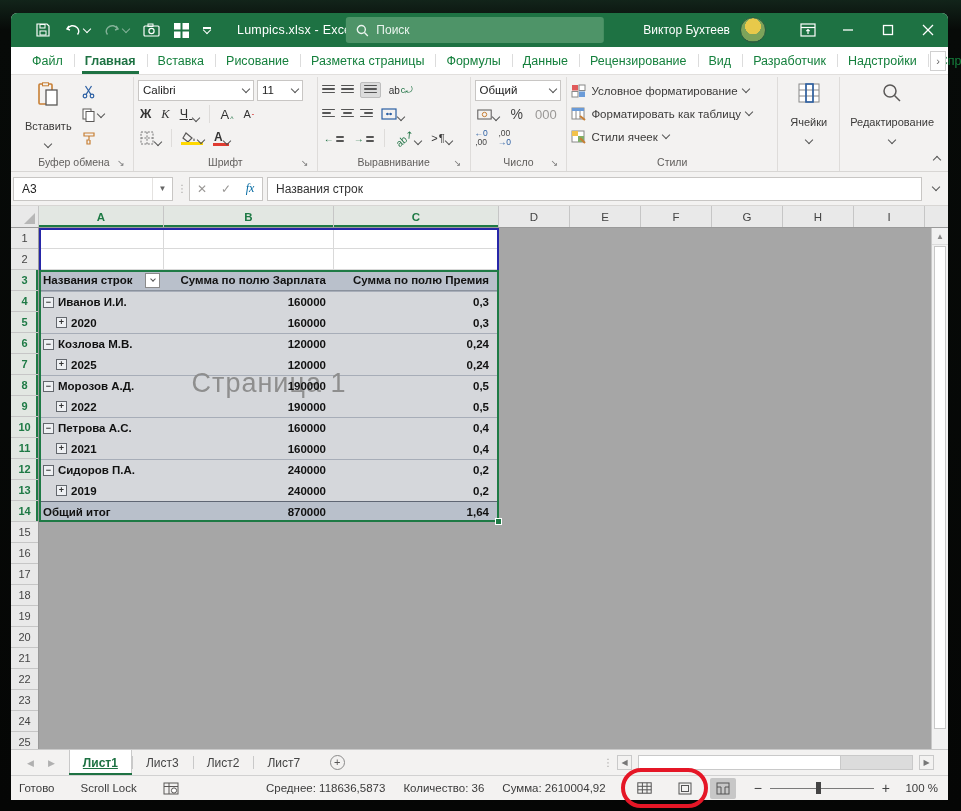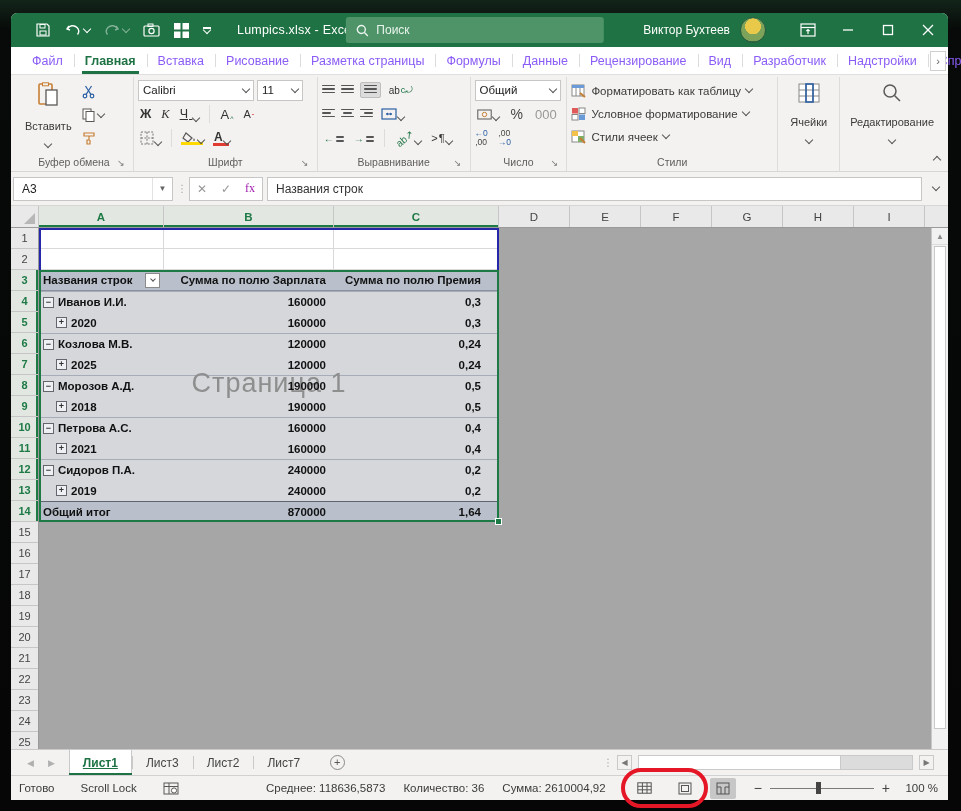--- a/index.html
+++ b/index.html
@@ -25,21 +25,21 @@
     background:radial-gradient(circle at 50% 35%, #e8c94a 0 40%, #7da35a 41% 75%, #3c6b43 76%); border:1px solid #2c5c40; }
   .winbtn { width:40px; height:34px; display:flex; align-items:center; justify-content:center; }
   .winbtn.close { border-radius:0 6px 0 0; }
   .chev { display:inline-block; width:6px; height:6px; border-right:1.4px solid #555; border-bottom:1.4px solid #555;
     transform:rotate(45deg); margin-top:-3px; }
   .chev.up { transform:rotate(225deg); margin-top:3px; }
 
   
   .tabsrow { height:28px; background:#ffffff; display:flex; align-items:stretch; padding-left:10px;
     border-bottom:1px solid #e1dfdd; flex:0 0 auto; position:relative; }
-  .rtab { display:flex; align-items:center; padding:0 11px; font-size:12.5px; color:#8b5cf6; position:relative; white-space:nowrap; }
+  .rtab { display:flex; align-items:center; padding:0 11px; font-size:12.5px; color:#15803d; position:relative; white-space:nowrap; }
   .rtab + .rtab::before { content:""; position:absolute; left:0; top:7px; bottom:7px; width:1px; background:#dcdcdc; }
   .rtab.active { color:#1e7243; font-weight:bold; }
   .rtab.active::after { content:""; position:absolute; left:8px; right:8px; bottom:0; height:3px; background:#1e7243; }
   .tab-overflow { position:absolute; right:2px; top:4px; width:16px; height:20px; background:#fff; border:1px solid #d0d0d0;
     display:flex; align-items:center; justify-content:center; color:#666; font-size:11px; }
 
   
   .ribbon { height:97px; background:#f3f2f1; display:flex; align-items:stretch; padding:2px 4px 0 4px;
     border-bottom:1px solid #d8d6d4; flex:0 0 auto; position:relative; font-size:11px; color:#3b3a39; }
   .rgroup { display:flex; flex-direction:column; padding:0 4px; position:relative; }
@@ -71,21 +71,21 @@
   
   .fbar { height:34px; background:#f3f2f1; display:flex; align-items:center; padding:4px 2px 4px 2px; gap:4px;
     border-bottom:1px solid #d8d6d4; flex:0 0 auto; }
   .namebox { width:160px; height:24px; background:#fff; border:1px solid #c8c6c4; display:flex; align-items:center;
     font-size:12px; color:#222; padding-left:8px; }
   .namebox .nb-arrow { margin-left:auto; width:20px; height:100%; display:flex; align-items:center; justify-content:center;
     border-left:1px solid #e4e2e0; color:#666; font-size:8px; }
   .dots3 { color:#a9a7a5; font-size:10px; letter-spacing:0; line-height:4px; width:8px; text-align:center; }
   .fx-btns { height:24px; background:#fff; border:1px solid #c8c6c4; display:flex; align-items:center; }
   .fx-btns span { width:24px; text-align:center; color:#9a9896; font-size:12px; }
-  .fx-btns .fx { font-family:"Liberation Serif",serif; color:#a21caf; }
+  .fx-btns .fx { font-family:"Liberation Serif",serif; font-style:italic; color:#0369a1; }
   .finput { flex:1; height:24px; background:#fff; border:1px solid #c8c6c4; display:flex; align-items:center;
     font-size:12px; color:#333; padding-left:8px; }
   .fexpand { width:20px; height:24px; display:flex; align-items:center; justify-content:center; }
 
   
   .grid { flex:1 1 auto; display:flex; flex-direction:column; background:#a6a6a6; position:relative; overflow:hidden; }
   .colhdrs { height:22px; display:flex; flex:0 0 auto; background:#e9e9e9; border-bottom:1px solid #9a9a9a; }
   .cornerbox { width:28px; height:100%; border-right:1px solid #c6c6c6; position:relative; background:#e9e9e9; }
   .cornerbox::after { content:""; position:absolute; right:3px; bottom:3px; border-left:11px solid transparent;
     border-bottom:11px solid #b7b7b7; }
@@ -103,21 +103,21 @@
   .r12row { display:flex; }
   .r12row .ecell { height:21px; border-right:1px solid #d9d9d9; border-bottom:1px solid #d9d9d9; background:#fff; }
   .pivot { position:absolute; left:0; top:42px; width:460px; height:252px; }
   .pivot::after { content:""; position:absolute; inset:0; border:2px solid #1e7a45; pointer-events:none; z-index:4; }
   .fillhandle { position:absolute; right:-3px; bottom:-3px; width:7px; height:7px; background:#1e7a45;
     border:1px solid #fff; z-index:5; }
   .prow { display:flex; height:21px; font-size:11.5px; font-weight:bold; color:#111; background:#d5d7db; }
   .prow > div { display:flex; align-items:center; position:relative; z-index:2; }
   .pc-a { width:125px; padding-left:4px; }
   .pc-b { width:170px; justify-content:flex-end; padding-right:8px; }
-  .pc-c { width:165px; justify-content:flex-end; padding-right:18px; }
+  .pc-c { width:165px; justify-content:flex-end; padding-right:10px; }
   .prow.hdr, .prow.total { background:#b9c0cb; }
   .prow.total { border-top:1px solid #5f6673; }
   .prow.hdr { border-bottom:1px solid #8a919d; }
   .prow.grp { border-top:1px solid #a7adb8; }
   .prow.sub .pc-a { padding-left:17px; }
   .expbox { width:11px; height:11px; border:1px solid #63676d; background:#eef0f3; font-size:9px; line-height:9px;
     text-align:center; color:#333; margin-right:4px; flex:0 0 auto; font-weight:bold; }
   .filterbtn { position:absolute; right:4px; width:15px; height:15px; background:#fff; border:1px solid #8a8a8a;
     display:flex; align-items:center; justify-content:center; }
   .filterbtn .chev { width:4px; height:4px; border-width:0 1.3px 1.3px 0; border-style:solid; border-color:#555; }
@@ -478,37 +478,37 @@
             <span>Число</span>
           <span class="launcher">↘</span>
           </div>
       </div>
 
       <div class="rgroup" style="width:218px;">
         <div class="gbody">
           <div class="fontrows" style="padding-top:1px;">
             <div class="stylerow">
               <svg width="15" height="14" viewBox="0 0 15 14">
+                  <rect x="1" y="1" width="6" height="5.5" fill="#e05a5a"></rect>
+                  <rect x="8" y="1" width="6" height="5.5" fill="#fff" stroke="#888"></rect>
+                  <rect x="1" y="7.5" width="6" height="5.5" fill="#fff" stroke="#888"></rect>
+                  <rect x="8" y="7.5" width="6" height="5.5" fill="#6a9bd8"></rect>
+                </svg>
+              <span>Условное форматирование</span>
+                <i class="chev"></i>
+            </div>
+            <div class="stylerow">
+              <svg width="15" height="14" viewBox="0 0 15 14">
                   <rect x="1" y="1" width="12" height="11" fill="#fff" stroke="#888"></rect>
                   <rect x="1" y="1" width="12" height="3" fill="#6a9bd8"></rect>
                   <line x1="5" y1="4" x2="5" y2="12" stroke="#888"></line>
                   <line x1="9" y1="4" x2="9" y2="12" stroke="#888"></line>
                   <path d="M9 9 L14 13" stroke="#c77f34" stroke-width="2"></path>
                 </svg>
               <span>Форматировать как таблицу</span>
-                <i class="chev"></i>
-            </div>
-            <div class="stylerow">
-              <svg width="15" height="14" viewBox="0 0 15 14">
-                  <rect x="1" y="1" width="6" height="5.5" fill="#e05a5a"></rect>
-                  <rect x="8" y="1" width="6" height="5.5" fill="#fff" stroke="#888"></rect>
-                  <rect x="1" y="7.5" width="6" height="5.5" fill="#fff" stroke="#888"></rect>
-                  <rect x="8" y="7.5" width="6" height="5.5" fill="#6a9bd8"></rect>
-                </svg>
-              <span>Условное форматирование</span>
                 <i class="chev"></i>
             </div>
             <div class="stylerow">
               <svg width="15" height="14" viewBox="0 0 15 14">
                   <rect x="1" y="1" width="12" height="11" fill="#fff" stroke="#888"></rect>
                   <rect x="1" y="1" width="6" height="5" fill="#f2c24b"></rect>
                   <rect x="7" y="6" width="6" height="6" fill="#7fb069"></rect>
                   <path d="M9 8 L14 13" stroke="#c77f34" stroke-width="2"></path>
                 </svg>
               <span>Стили ячеек</span>
@@ -678,21 +678,21 @@
                 <div class="pc-a">
                   <span class="expbox">−</span>
                   <span>Морозов А.Д.</span>
                 </div>
                 <div class="pc-b">190000</div>
                 <div class="pc-c">0,5</div>
               </div>
               <div class="prow sub">
                 <div class="pc-a">
                   <span class="expbox">+</span>
-                  <span>2018</span>
+                  <span>2022</span>
                 </div>
                 <div class="pc-b">190000</div>
                 <div class="pc-c">0,5</div>
               </div>
               <div class="prow grp">
                 <div class="pc-a">
                   <span class="expbox">−</span>
                   <span>Петрова А.С.</span>
                 </div>
                 <div class="pc-b">160000</div>

